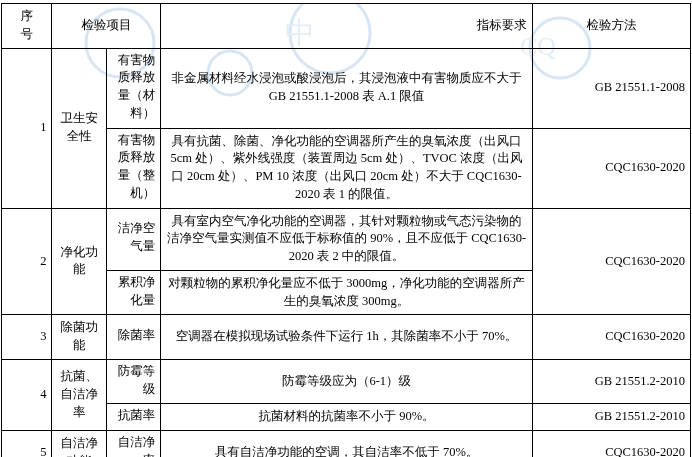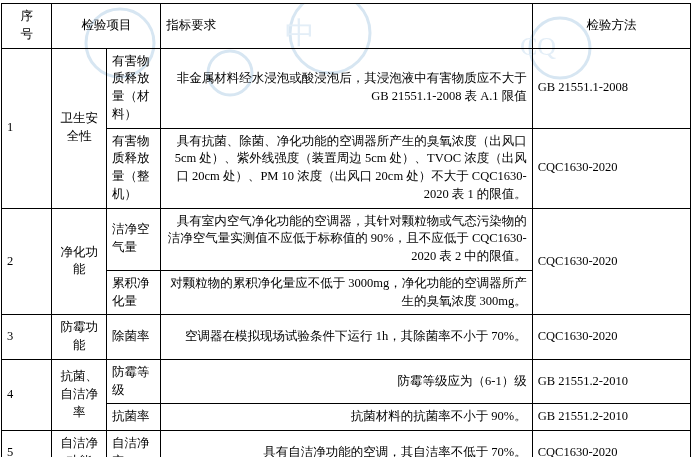--- a/index.html
+++ b/index.html
@@ -44,34 +44,34 @@
     border: 1px solid #000000;
     padding: 4px 5px;
     font-size: 12.5px;
     line-height: 1.42;
     vertical-align: middle;
     font-weight: normal;
     background: transparent;
   }
   .col-no      { width: 34px; text-align: center; }
   .col-cat     { width: 86px; text-align: center; }
-  .col-item    { width: 112px; text-align: center; }
+  .col-item    { width: 112px; text-align: center; font-family: Liberation Mono, monospace; }
   .col-req     { width: 320px; text-align: left; }
   .col-method  { width: 130px; text-align: center; }
 
   thead td {
     text-align: center;
     height: 34px;
   }
   .hdr-no {
     line-height: 1.15;
     font-size: 12.5px;
   }
-  td.center { text-align: left; }
-  td.left   { text-align: right; }
+  td.center { text-align: right; }
+  td.left   { text-align: center; }
   .stack { display: block; }
 </style>
 </head>
 <body>
 
 <div class="page">
 
   <svg class="watermark" viewBox="0 0 692 457" xmlns="http://www.w3.org/2000/svg">
     <g fill="none" stroke="#d7e6f2" stroke-width="3">
       <circle cx="120" cy="40" r="34"></circle>
@@ -119,21 +119,21 @@
         <td class="col-req left">具有室内空气净化功能的空调器，其针对颗粒物或气态污染物的洁净空气量实测值不应低于标称值的 90%，且不应低于 CQC1630-2020 表 2 中的限值。</td>
         <td class="col-method center" rowspan="2">CQC1630-2020</td>
       </tr>
       <tr>
         <td class="col-item center">累积净化量</td>
         <td class="col-req left">对颗粒物的累积净化量应不低于 3000mg，净化功能的空调器所产生的臭氧浓度 300mg。</td>
       </tr>
 
       <tr>
         <td class="col-no center">3</td>
-        <td class="col-cat">防霉功能</td>
+        <td class="col-cat">除菌功能</td>
         <td class="col-item center">除菌率</td>
         <td class="col-req left">空调器在模拟现场试验条件下运行 1h，其除菌率不小于 70%。</td>
         <td class="col-method center">CQC1630-2020</td>
       </tr>
 
       <tr>
         <td class="col-no center" rowspan="2">4</td>
         <td class="col-cat" rowspan="2">抗菌、自洁净率</td>
         <td class="col-item center">防霉等级</td>
         <td class="col-req left">防霉等级应为（6-1）级</td>

